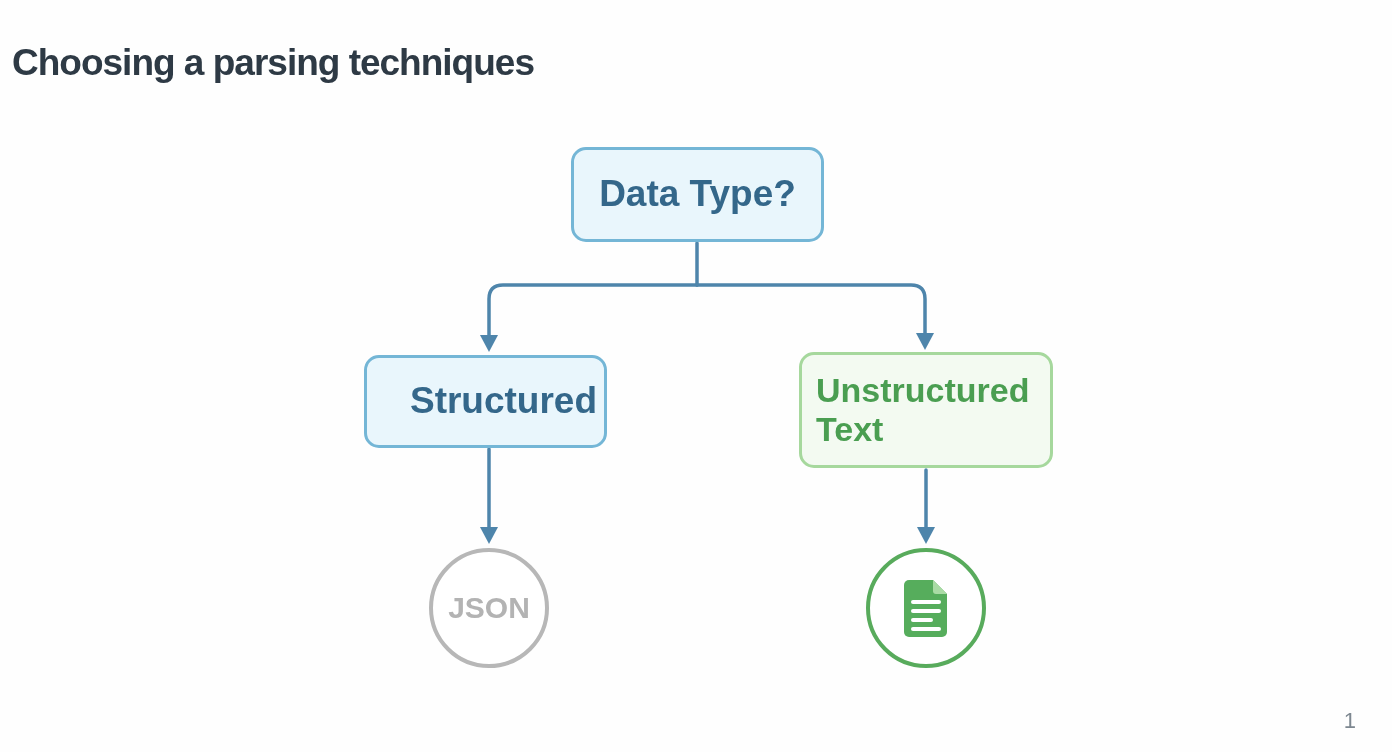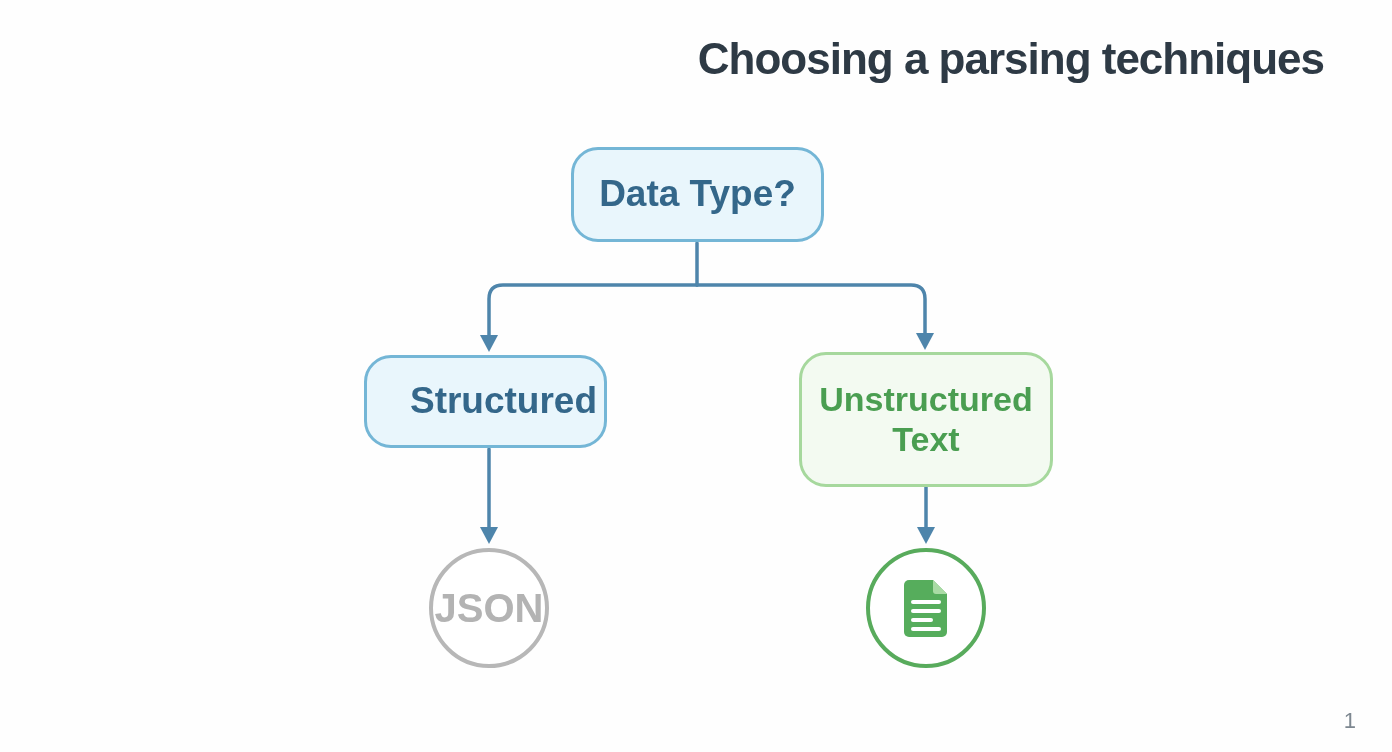--- a/index.html
+++ b/index.html
@@ -13,39 +13,39 @@
     width: 1392px;
     height: 752px;
     background: #fefefe;
     overflow: hidden;
   }
   .title {
     position: absolute;
     top: 30px;
     left: 0;
     width: 1320px;
-    margin: 4px;
-    text-align: right;
-    font-size: 44px;
+    margin: 12px;
+    text-align: left;
+    font-size: 37px;
     font-weight: 700;
     letter-spacing: -1px;
     color: #2e3a45;
   }
   .connectors {
     position: absolute;
     top: 0;
     left: 0;
   }
   .node {
     position: absolute;
     display: flex;
     align-items: center;
     justify-content: center;
-    text-align: center;
-    border-radius: 27px;
+    text-align: left;
+    border-radius: 15px;
     font-weight: 700;
     box-sizing: border-box;
     line-height: 1.15;
   }
   .node.blue {
     background: #e9f6fc;
     border: 3px solid #74b6d6;
     color: #34678a;
     font-size: 37px;
   }
@@ -63,21 +63,21 @@
     border-radius: 50%;
     box-sizing: border-box;
     display: flex;
     align-items: center;
     justify-content: center;
     background: #ffffff;
   }
   .circle.gray {
     border: 4px solid #b7b7b7;
     color: #b3b3b3;
-    font-size: 40px;
+    font-size: 30px;
     font-weight: 600;
   }
   .circle.greenring {
     border: 4px solid #58ab5c;
   }
   .page-number {
     position: absolute;
     right: 36px;
     bottom: 18px;
     font-size: 22px;
@@ -108,21 +108,21 @@
   </svg>
 
   <div class="node blue" style="left:571px; top:147px; width:253px; height:95px;">
     <span>Data Type?</span>
   </div>
 
   <div class="node blue" style="left:364px; top:355px; width:243px; height:93px;padding-left:36px;">
     <span>Structured</span>
   </div>
 
-  <div class="node green" style="left:799px; top:352px; width:254px; height:135px;">
+  <div class="node green" style="left:799px; top:352px; width:254px; height:116px;">
     <span>Unstructured Text</span>
   </div>
 
   <div class="circle gray" style="left:429px; top:548px;">
     <span>JSON</span>
   </div>
 
   <div class="circle greenring" style="left:866px; top:548px;">
     <svg width="52" height="62" viewBox="0 0 52 62" aria-hidden="true">
       <path d="M9 3 h24 l14 14 v38 a5 5 0 0 1 -5 5 H9 a5 5 0 0 1 -5 -5 V8 a5 5 0 0 1 5 -5 z" fill="#56ad5c"></path>

